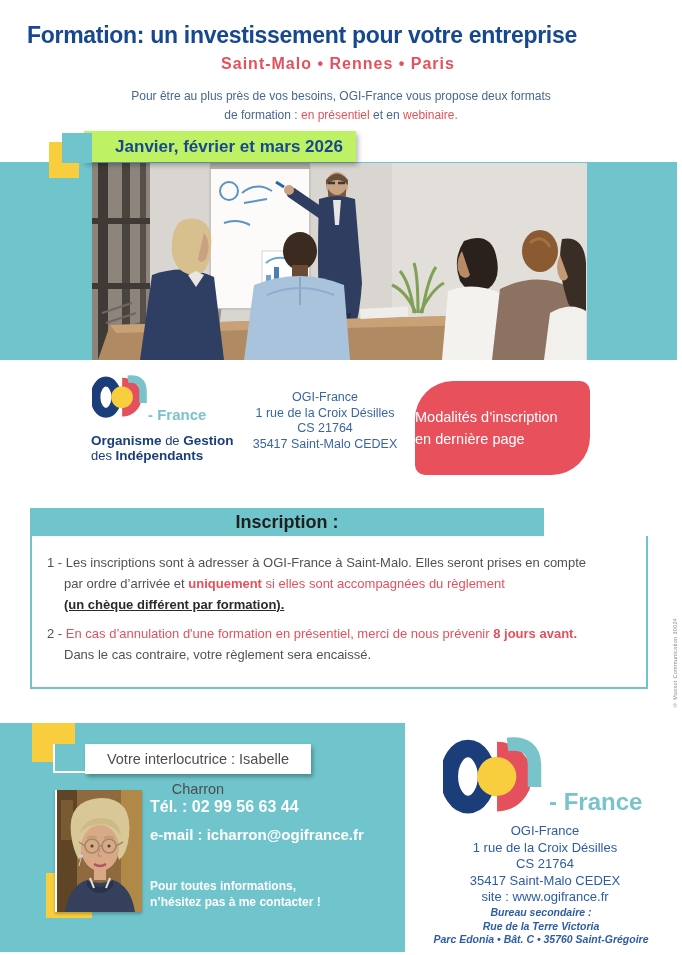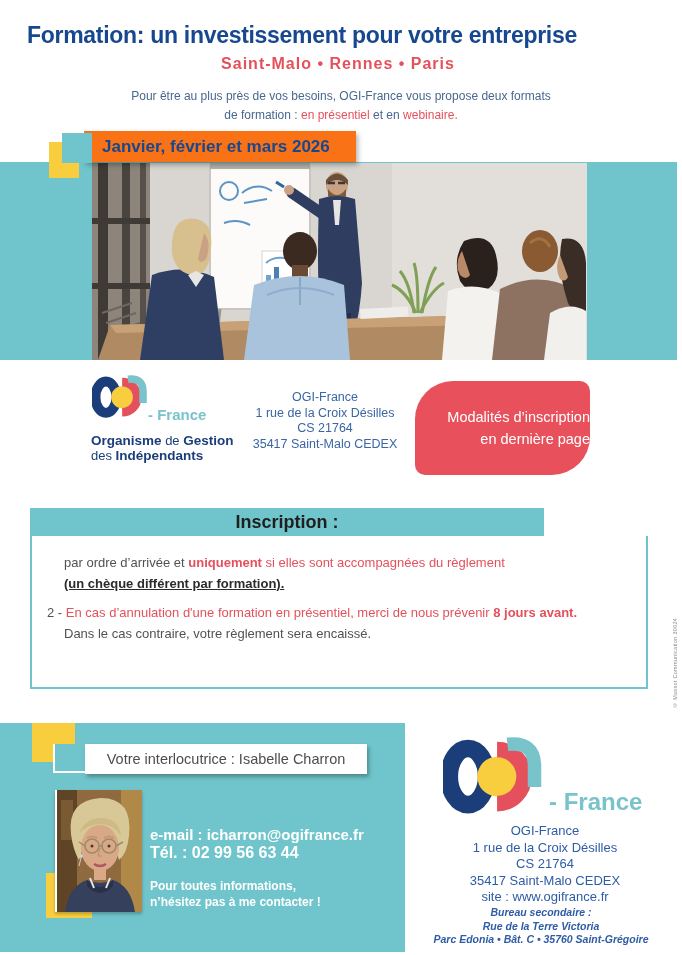--- a/index.html
+++ b/index.html
@@ -13,39 +13,39 @@
   .cities{top:55px;left:0;width:676px;text-align:center;color:#e4515c;
           font-size:16px;font-weight:bold;letter-spacing:1px;}
   .intro{top:87px;left:0;width:682px;text-align:center;color:#48678f;
          font-size:12px;line-height:19px;}
   .red-t{color:#e4515c;}
 
   
   .sq{position:absolute;}
   .teal-sq1{left:62px;top:133px;width:30px;height:30px;background:#6fc5cb;z-index:5;}
   .yel-sq1{left:49px;top:142px;width:30px;height:36px;background:#f9ce3e;z-index:2;}
-  .banner-box{left:84px;top:131px;width:272px;height:31px;background:#f97316;z-index:4;
+  .banner-box{left:84px;top:131px;width:272px;height:31px;background:#bef264;z-index:4;
         box-shadow:2px 3px 5px rgba(0,0,0,0.30);color:#17478f;font-weight:bold;
-        font-size:17px;line-height:31px;padding-left:18px;box-sizing:border-box;}
+        font-size:17px;line-height:31px;padding-left:18px;box-sizing:border-box;text-align:center;}
 
   
   .teal-band{left:0;top:162px;width:677px;height:198px;background:#6fc5cb;}
   .photo{left:92px;top:163px;width:495px;height:197px;}
   .photo svg{display:block;width:100%;height:100%;}
 
   
   .logo-shapes-mid{left:92px;top:374px;width:58px;height:56px;}
   .logo-suffix-mid{left:148px;top:406px;color:#79c3cb;font-weight:bold;font-size:15px;}
   .org-lines{left:91px;top:433px;width:160px;color:#1b3e7b;font-size:13px;line-height:15px;}
   .org-lines b{font-size:13.5px;}
   .addr-mid{left:240px;top:390px;width:170px;text-align:center;color:#3a66a3;
             font-size:12.5px;line-height:15.5px;}
   .red-btn{left:415px;top:381px;width:175px;height:94px;background:#e8515c;
            border-radius:38px 10px 38px 10px;color:#fff;font-size:14.5px;line-height:22px;
-           display:flex;flex-direction:column;justify-content:center;align-items:flex-end;
+           display:flex;flex-direction:column;justify-content:center;align-items:flex-start;
            text-align:center;cursor:pointer;}
 
   
   .insc-head{left:30px;top:508px;width:514px;height:28px;background:#6fc5cb;
              text-align:center;line-height:29px;font-weight:bold;font-size:18px;color:#1f1f1f;}
   .insc-body{left:30px;top:536px;width:618px;height:153px;background:#fff;box-sizing:border-box;
              border:2px solid #6fc5cb;border-top:none;padding:16px 10px 0 15px;
              color:#4f5254;font-size:13px;line-height:21px;}
   .insc-item{white-space:nowrap;}
   .insc-item .cont{padding-left:17px;}
@@ -54,28 +54,28 @@
   .bold-red{color:#e4515c;font-weight:bold;}
 
   .credit{right:4px;top:598px;height:110px;writing-mode:vertical-rl;transform:rotate(180deg);
           font-size:5.5px;color:#8a8a8a;letter-spacing:0.3px;}
 
   
   .bottom-teal{left:0;top:723px;width:405px;height:229px;background:#6fc5cb;}
   .yel-sq2{left:32px;top:723px;width:43px;height:39px;background:#f9ce3e;z-index:2;}
   .teal-sq2{left:53px;top:744px;width:33px;height:29px;background:#6fc5cb;z-index:3;
             border-left:2px solid #fff;border-bottom:2px solid #fff;box-sizing:border-box;}
-  .contact-banner{left:85px;top:744px;width:282px;height:30px;background:#fff;z-index:4;
+  .contact-banner{left:85px;top:744px;width:226px;height:30px;background:#fff;z-index:4;
             box-shadow:2px 3px 4px rgba(0,0,0,0.30);text-align:center;line-height:30px;
             color:#4d4d4d;font-size:14.5px;}
   .portrait{left:55px;top:790px;width:85px;height:122px;z-index:3;border-left:2px solid #fff;
             box-shadow:0 2px 3px rgba(0,0,0,0.25);}
   .portrait svg{display:block;width:100%;height:100%;}
   .yel-sq3{left:46px;top:873px;width:46px;height:45px;background:#f9ce3e;z-index:1;}
-  .tel{left:150px;top:844px;color:#fff;font-weight:bold;font-size:16px;z-index:4;}
+  .tel{left:150px;top:798px;color:#fff;font-weight:bold;font-size:16px;z-index:4;}
   .email{left:150px;top:826px;color:#fff;font-weight:bold;font-size:15px;z-index:4;cursor:pointer;}
   .note{left:150px;top:878px;color:#fff;font-weight:bold;font-size:12px;line-height:16px;z-index:4;}
 
   
   .logo-shapes-foot{left:443px;top:735px;width:104px;height:85px;}
   .logo-suffix-foot{left:549px;top:788px;color:#79c3cb;font-weight:bold;font-size:24px;}
   .addr-foot{left:420px;top:823px;width:250px;text-align:center;color:#2e5ca5;
              font-size:13px;line-height:16.5px;}
   .addr-foot .site{cursor:pointer;}
   .secondary{left:400px;top:906px;width:282px;text-align:center;color:#2e5ca5;
@@ -184,20 +184,21 @@
     <div>35417 Saint-Malo CEDEX</div>
   </div>
   <div class="abs red-btn">
     <div>Modalités d’inscription</div>
     <div>en dernière page</div>
   </div>
 
   <div class="abs insc-head">Inscription :</div>
   <div class="abs insc-body">
     <div class="insc-item">
+      <div><span>1 - </span><span>Les inscriptions sont à adresser à OGI-France à Saint-Malo. Elles seront prises en compte</span></div>
       <div class="cont"><span>par ordre d’arrivée et </span><span class="bold-red">uniquement</span><span class="red-t"> si elles sont accompagnées du règlement</span></div>
       <div class="cont bold-dark">(un chèque différent par formation).</div>
     </div>
     <div class="insc-item">
       <div><span>2 - </span><span class="red-t">En cas d’annulation d'une formation en présentiel, merci de nous prévenir </span><span class="bold-red">8 jours avant.</span></div>
       <div class="cont">Dans le cas contraire, votre règlement sera encaissé.</div>
     </div>
   </div>
 
   <div class="abs credit">© Massot Communication 30024</div>

